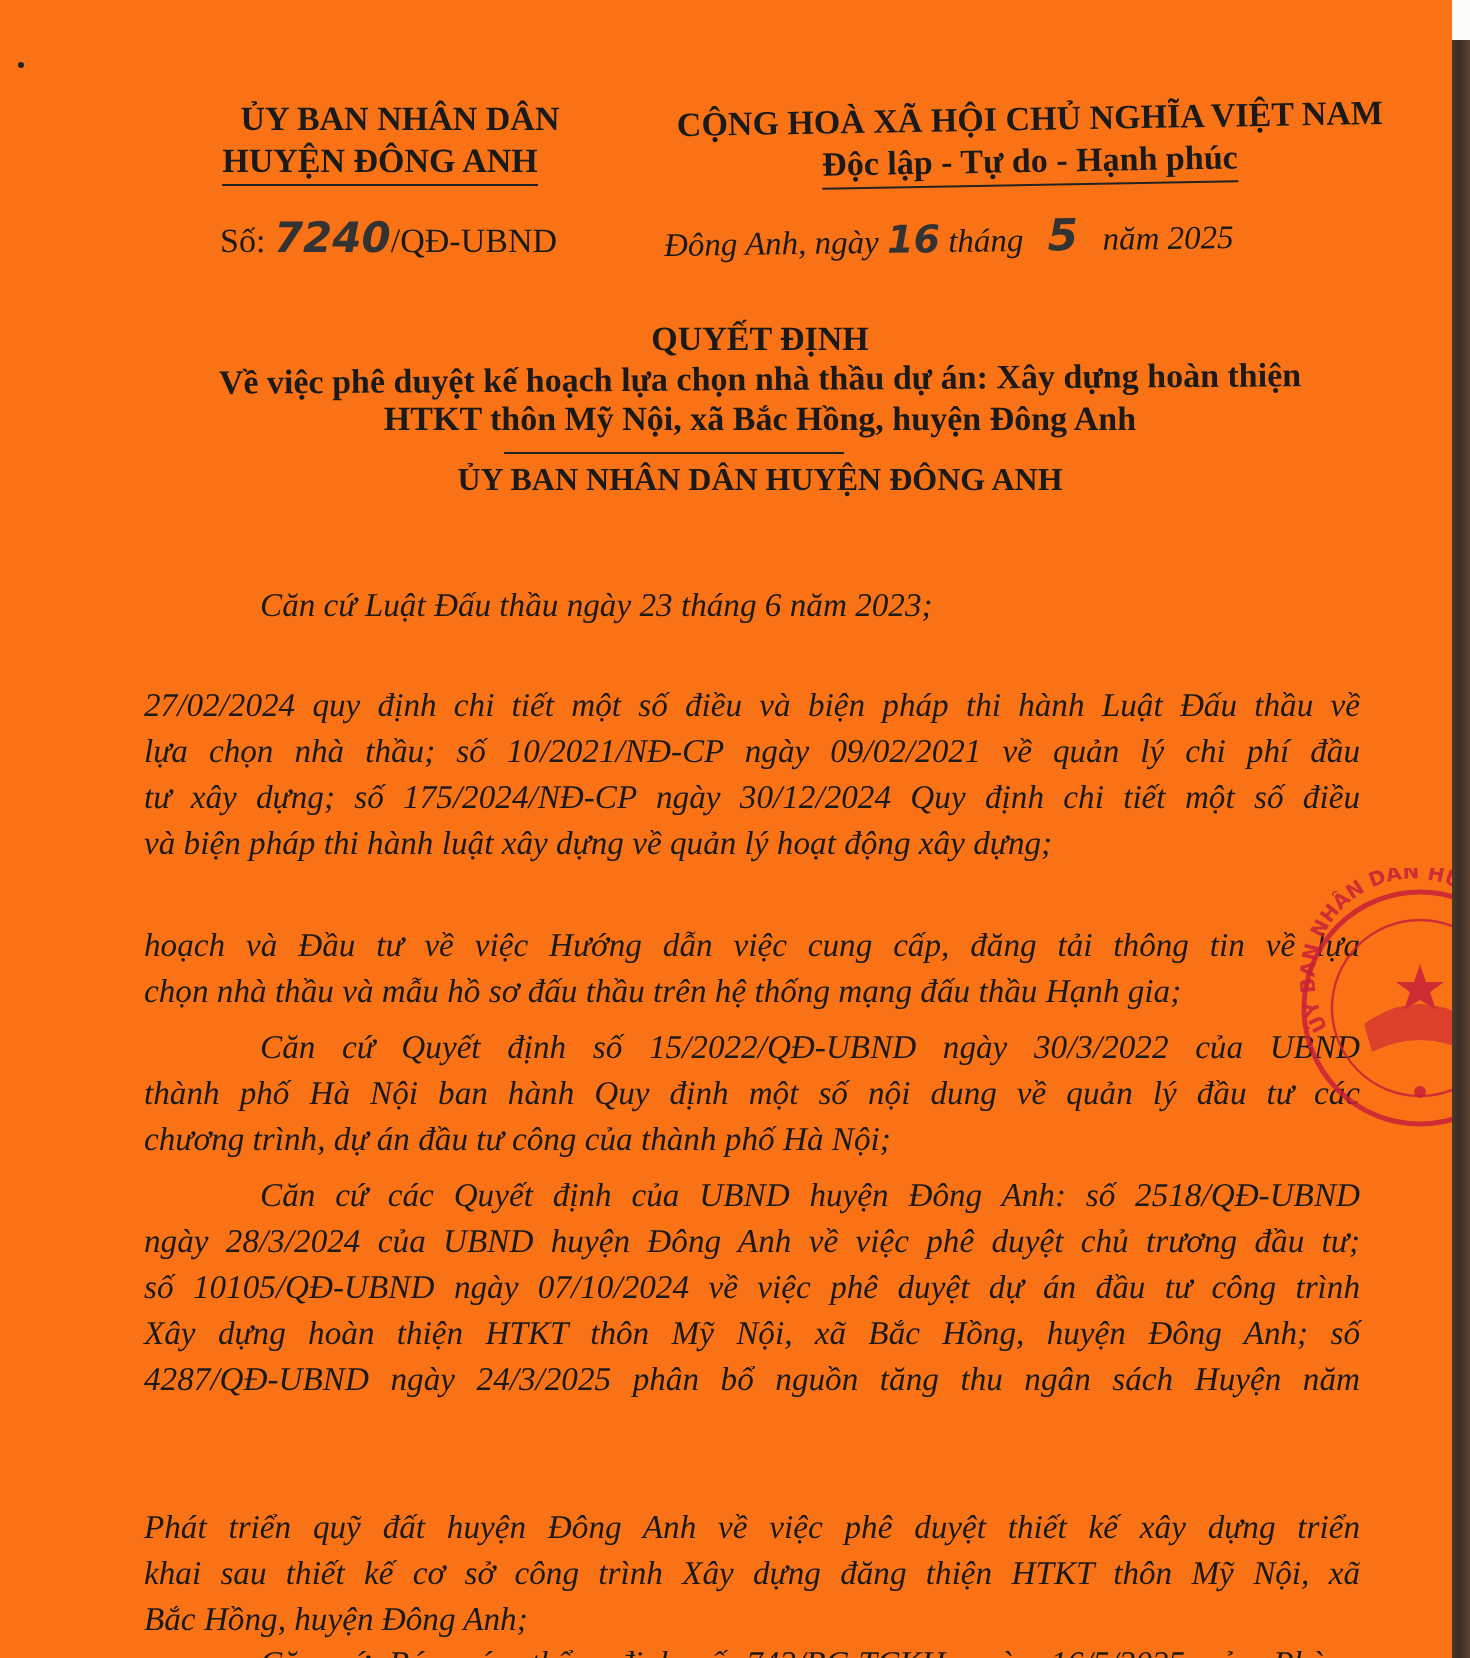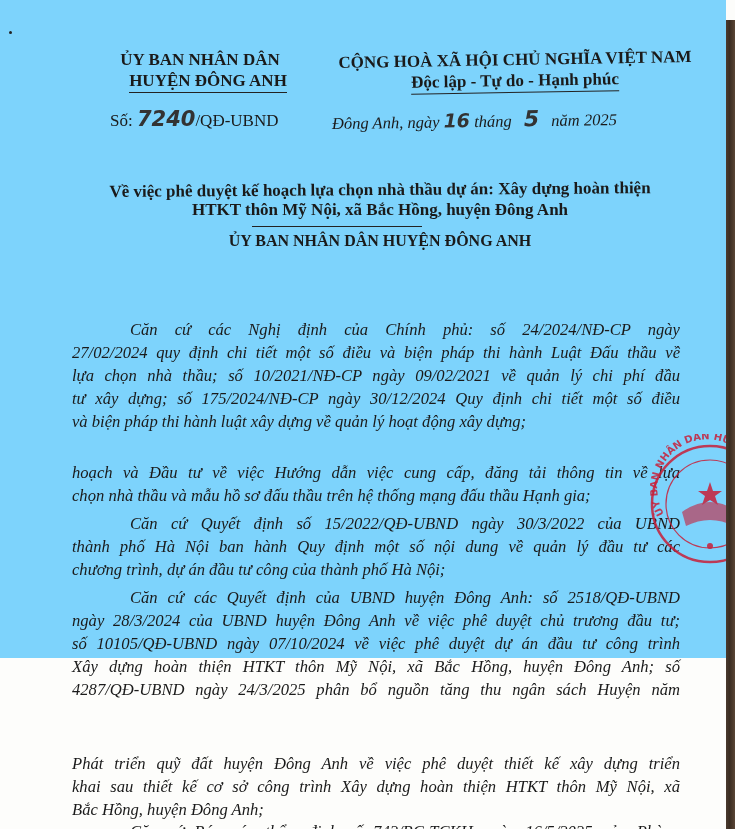--- a/index.html
+++ b/index.html
@@ -1,18 +1,18 @@
 <!DOCTYPE html>
 <html><head>
 <meta charset="utf-8">
 <style>
   html, body { margin:0; padding:0; }
   body { width:735px; height:829px; overflow:hidden; background:#fdfdfb; position:relative;
          font-family:"Liberation Serif","DejaVu Serif",serif; color:#1a1a1a; }
-  .page { position:absolute; left:0; top:0; width:727px; height:658px; background:#7dd3fc; }
+  .page { position:absolute; left:0; top:0; width:727px; height:829px; background:#f97316; }
   .edge { position:absolute; right:0; top:0; width:9px; height:829px;
           background:linear-gradient(90deg,#4a3a2e,#3b2d22 40%,#5a4535); }
   .edge-top { position:absolute; right:0; top:0; width:9px; height:20px; background:#fcfcfa; }
   .dot { position:absolute; left:9px; top:31px; width:3px; height:3px; border-radius:50%; background:#222; }
   .hdr { position:absolute; font-weight:bold; font-size:17px; text-align:center; white-space:nowrap; }
   .ul { border-bottom:1.3px solid #222; display:inline-block; padding-bottom:1px; }
   .line { position:absolute; white-space:nowrap; font-size:17px; }
   .it { font-style:italic; }
   .num { font-family:"DejaVu Sans",sans-serif; font-style:italic; font-weight:700; color:#333; font-size:21px; }
   .title { position:absolute; font-weight:bold; text-align:center; white-space:nowrap; font-size:17px; }
@@ -21,62 +21,63 @@
   .body-line.last { text-align-last:left; }
   .seal { position:absolute; left:650px; top:434px; width:120px; height:140px; }
 </style>
 </head>
 <body>
 
 <div class="page">
   <div class="dot"></div>
 
   <div class="hdr" style="left:100px; top:50px; width:200px;">ỦY BAN NHÂN DÂN</div>
-  <div class="hdr" style="left:108px; top:71px; width:200px;">
+  <div class="hdr" style="left:90px; top:71px; width:200px;">
     <span class="ul">HUYỆN ĐÔNG ANH</span>
   </div>
   <div class="line" style="left:110px; top:107px; font-size:17px;">
     <span>Số:</span>
     <span class="num">7240</span><span>/QĐ-UBND</span>
   </div>
 
   <div class="hdr" style="left:305px; top:50px; width:420px; transform:rotate(-1deg);">CỘNG HOÀ XÃ HỘI CHỦ NGHĨA VIỆT NAM</div>
   <div class="hdr" style="left:305px; top:71px; width:420px; transform:rotate(-1deg);">
     <span class="ul">Độc lập - Tự do - Hạnh phúc</span>
   </div>
   <div class="line it" style="left:332px; top:107px; font-size:16.5px; transform:rotate(-0.8deg);">
     <span>Đông Anh, ngày</span>
     <span class="num" style="font-size:19px;">16</span>
     <span>tháng</span>
     <span class="num" style="font-size:22px; margin:0 8px;">5</span>
     <span>năm 2025</span>
   </div>
 
+  <div class="title" style="left:80px; top:160px; width:600px;">QUYẾT ĐỊNH</div>
   <div class="title" style="left:80px; top:180px; width:600px; transform:rotate(-0.4deg);">Về việc phê duyệt kế hoạch lựa chọn nhà thầu dự án: Xây dựng hoàn thiện</div>
   <div class="title" style="left:80px; top:200px; width:600px;">HTKT thôn Mỹ Nội, xã Bắc Hồng, huyện Đông Anh</div>
   <div style="position:absolute; left:252px; top:226px; width:170px; border-top:1.3px solid #222;"></div>
   <div class="title" style="left:80px; top:232px; width:600px; font-size:16px;">ỦY BAN NHÂN DÂN HUYỆN ĐÔNG ANH</div>
 
-  <div class="body-line first" style="top:320px;">Căn cứ các Nghị định của Chính phủ: số 24/2024/NĐ-CP ngày</div>
+  <div class="body-line first last" style="top:293px;">Căn cứ Luật Đấu thầu ngày 23 tháng 6 năm 2023;</div>
   <div class="body-line" style="top:343px;font-style:italic;">27/02/2024 quy định chi tiết một số điều và biện pháp thi hành Luật Đấu thầu về</div>
   <div class="body-line" style="top:366px;">lựa chọn nhà thầu; số 10/2021/NĐ-CP ngày 09/02/2021 về quản lý chi phí đầu</div>
   <div class="body-line" style="top:389px;">tư xây dựng; số 175/2024/NĐ-CP ngày 30/12/2024 Quy định chi tiết một số điều</div>
   <div class="body-line last" style="top:412px;">và biện pháp thi hành luật xây dựng về quản lý hoạt động xây dựng;</div>
   <div class="body-line" style="top:463px;">hoạch và Đầu tư về việc Hướng dẫn việc cung cấp, đăng tải thông tin về lựa</div>
   <div class="body-line last" style="top:486px;">chọn nhà thầu và mẫu hồ sơ đấu thầu trên hệ thống mạng đấu thầu Hạnh gia;</div>
   <div class="body-line first" style="top:514px;">Căn cứ Quyết định số 15/2022/QĐ-UBND ngày 30/3/2022 của UBND</div>
   <div class="body-line" style="top:537px;">thành phố Hà Nội ban hành Quy định một số nội dung về quản lý đầu tư các</div>
   <div class="body-line last" style="top:560px;">chương trình, dự án đầu tư công của thành phố Hà Nội;</div>
   <div class="body-line first" style="top:588px;">Căn cứ các Quyết định của UBND huyện Đông Anh: số 2518/QĐ-UBND</div>
   <div class="body-line" style="top:611px;">ngày 28/3/2024 của UBND huyện Đông Anh về việc phê duyệt chủ trương đầu tư;</div>
   <div class="body-line" style="top:634px;">số 10105/QĐ-UBND ngày 07/10/2024 về việc phê duyệt dự án đầu tư công trình</div>
   <div class="body-line" style="top:657px;">Xây dựng hoàn thiện HTKT thôn Mỹ Nội, xã Bắc Hồng, huyện Đông Anh; số</div>
   <div class="body-line" style="top:680px;">4287/QĐ-UBND ngày 24/3/2025 phân bổ nguồn tăng thu ngân sách Huyện năm</div>
   <div class="body-line" style="top:754px;">Phát triển quỹ đất huyện Đông Anh về việc phê duyệt thiết kế xây dựng triển</div>
-  <div class="body-line" style="top:777px;">khai sau thiết kế cơ sở công trình Xây dựng hoàn thiện HTKT thôn Mỹ Nội, xã</div>
+  <div class="body-line" style="top:777px;">khai sau thiết kế cơ sở công trình Xây dựng đăng thiện HTKT thôn Mỹ Nội, xã</div>
   <div class="body-line last" style="top:800px;">Bắc Hồng, huyện Đông Anh;</div>
   <div class="body-line first" style="top:822px;">Căn cứ Báo cáo thẩm định số 742/BC-TCKH ngày 16/5/2025 của Phòng</div>
 
   <svg class="seal" viewBox="0 0 120 140">
     <g fill="none" stroke="#c8203a" stroke-width="2.5" opacity="0.85">
       <circle cx="60" cy="70" r="58"></circle>
       <circle cx="60" cy="70" r="44" stroke-width="1.2"></circle>
     </g>
     <g fill="#c8203a" opacity="0.85">
       <polygon points="60,48 63,57 72,57 65,62 68,71 60,66 52,71 55,62 48,57 57,57"></polygon>

